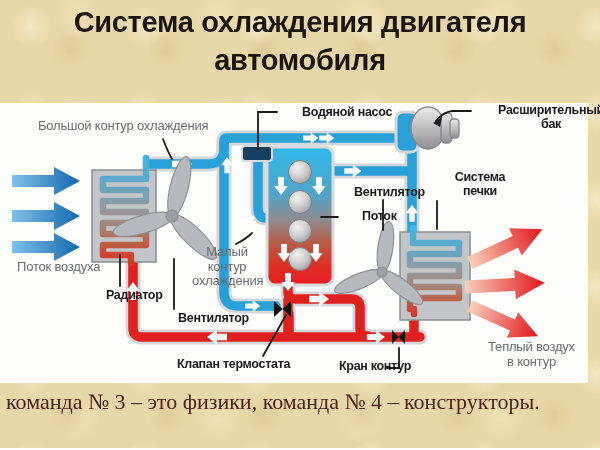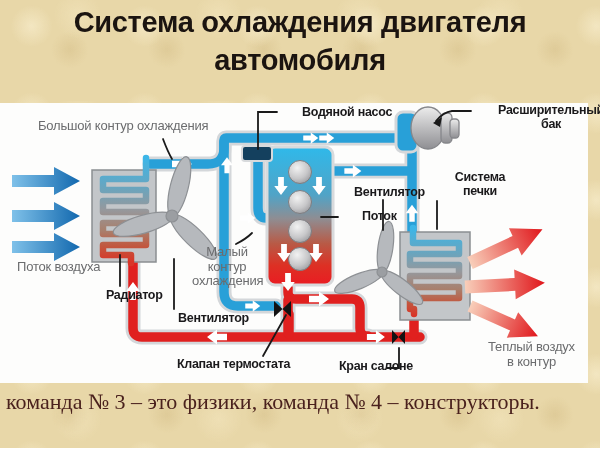--- a/index.html
+++ b/index.html
@@ -239,20 +239,20 @@
   <div class="lbl bold" id="lbl-water-pump">Водяной насос</div>
   <div class="lbl bold wrap" id="lbl-expansion-tank">Расширительный бак</div>
   <div class="lbl bold wrap" id="lbl-heater-radiator">Система печки</div>
   <div class="lbl bold" id="lbl-fan-center">Вентилятор</div>
   <div class="lbl bold" id="lbl-motor">Поток</div>
   <div class="lbl gray" id="lbl-air-flow">Поток воздуха</div>
   <div class="lbl gray wrap" id="lbl-small-circuit">Малый контур охлаждения</div>
   <div class="lbl bold" id="lbl-radiator">Радиатор</div>
   <div class="lbl bold" id="lbl-fan-left">Вентилятор</div>
   <div class="lbl bold" id="lbl-thermostat">Клапан термостата</div>
-  <div class="lbl bold" id="lbl-heater-tap">Кран салоне</div>
+  <div class="lbl bold" id="lbl-heater-tap">Кран контур</div>
   <div class="lbl gray wrap" id="lbl-warm-air">Теплый воздух в контур</div>
 
   <div class="footer">
     <div>команда № 3 – это физики, команда № 4 – конструкторы.</div>
   </div>
 
 </div>
 
 </body></html>

